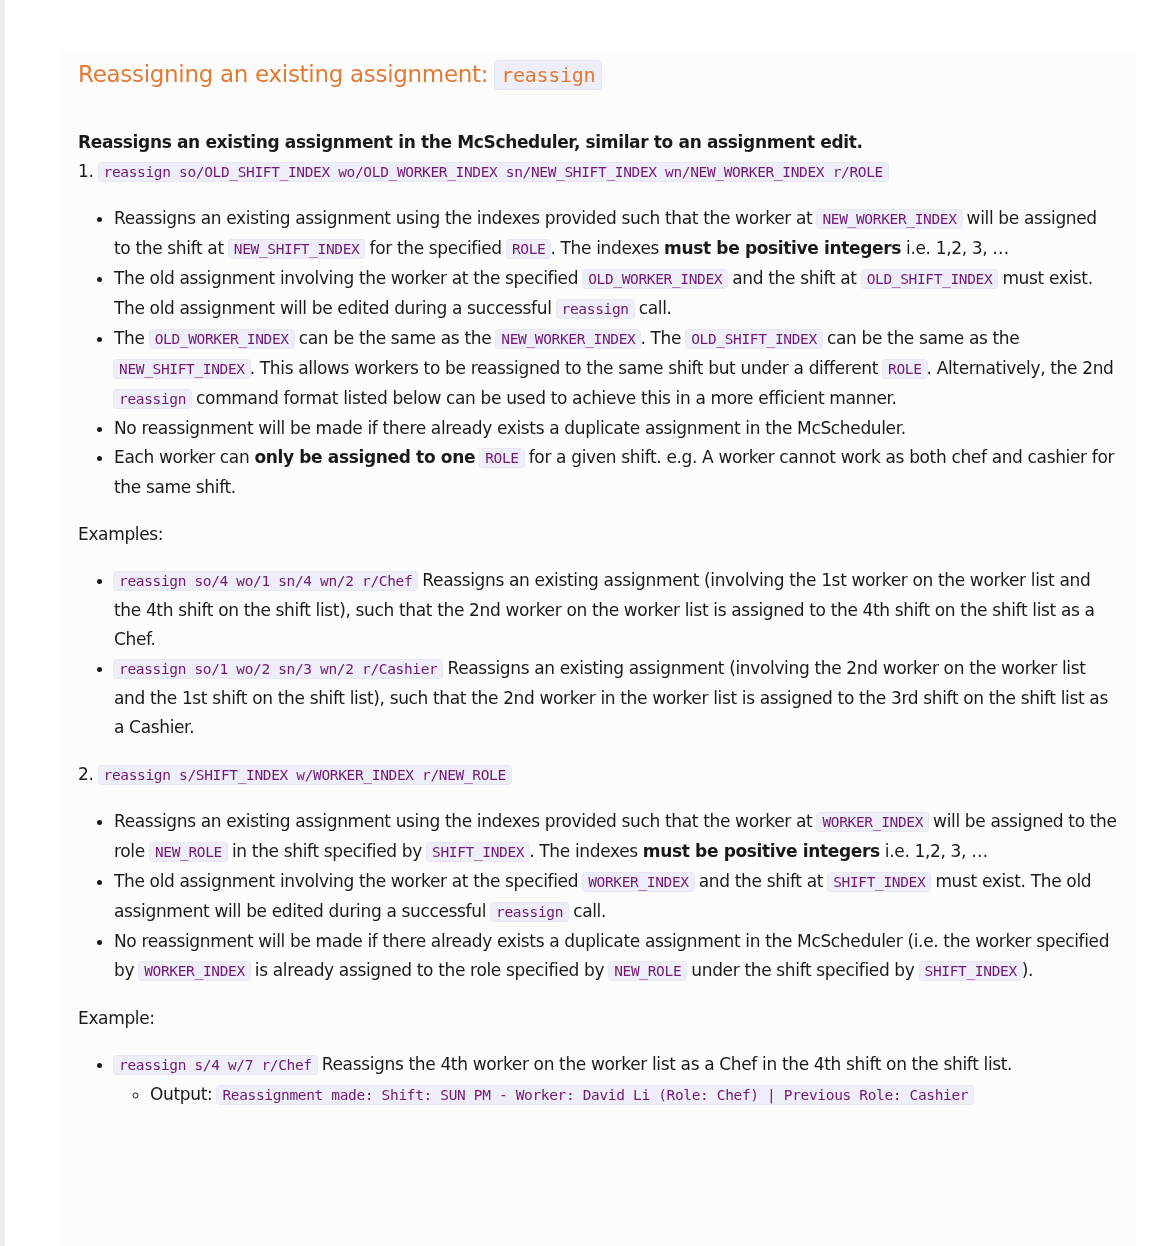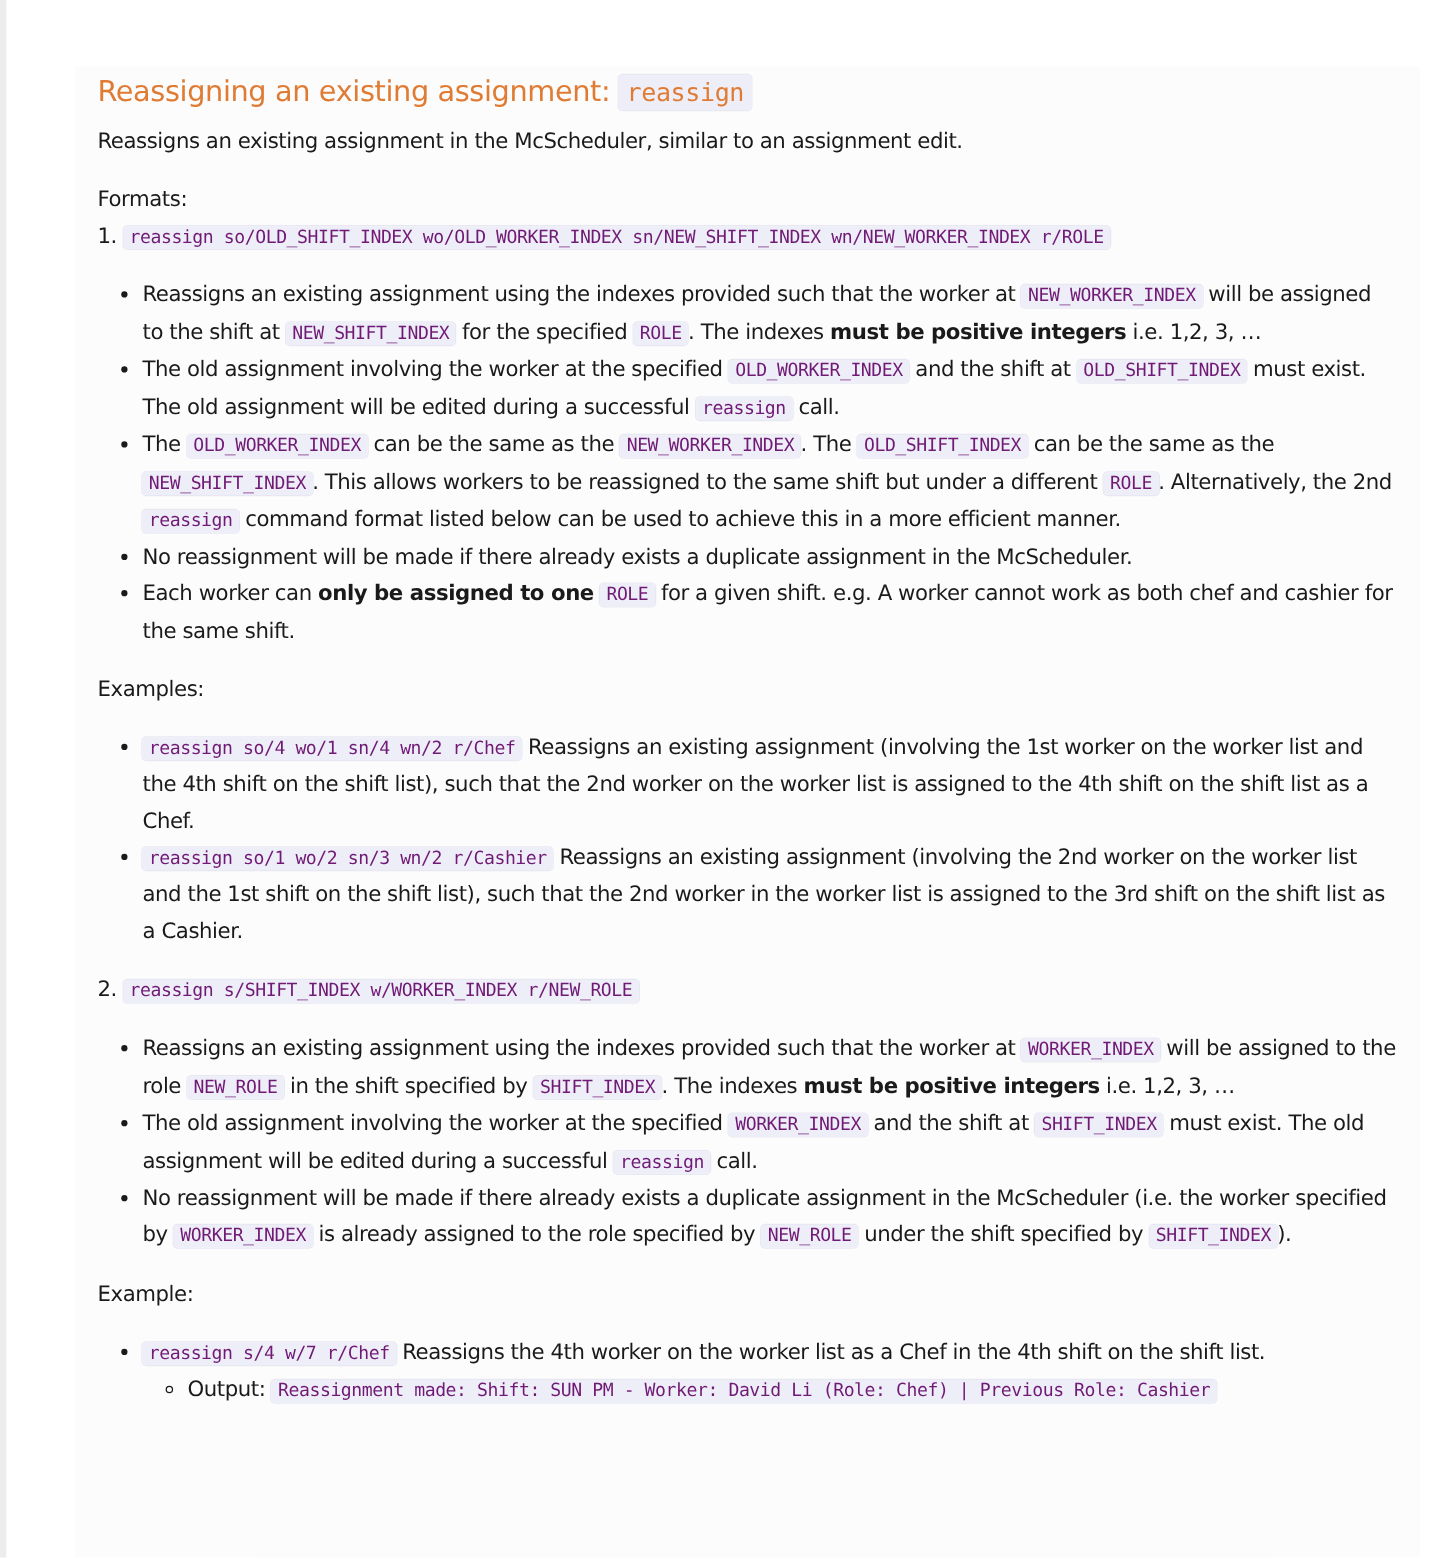--- a/index.html
+++ b/index.html
@@ -34,42 +34,41 @@
     background: #eeeef8;
     border-radius: 3px;
     padding: 1px 5px;
     font-size: 14.5px;
     color: #701a75;
     box-shadow: 0 0 0 1px #e8e8f2;
     white-space: nowrap;
   }
   .wrapcode { white-space: normal; }
   p { margin: 0; font-size: 17px; line-height: 29px; letter-spacing: -0.35px; }
-  .intro { margin-top: 10px; }
+  .intro { margin-top: 38px; font-weight: bold; }
   .formats-label { margin-top: 18px; }
   .fmt { margin-top: 0; }
   ul { margin: 0; padding-left: 36px; font-size: 17px; line-height: 29px; letter-spacing: -0.35px; }
   ul.main { list-style: disc; margin-top: 17px; }
   ul.sub { list-style: circle; padding-left: 36px; }
   li { margin: 0; }
   .sec-label { margin-top: 18px; }
   b { font-weight: bold; }
 </style>
 </head>
 <body>
 
 <div class="left-strip"></div>
 
 <div class="panel">
 
   <h2><span>Reassigning an existing assignment:</span> <code>reassign</code></h2>
 
   <p class="intro">Reassigns an existing assignment in the McScheduler, similar to an assignment edit.</p>
 
-  <p class="formats-label">Formats:</p>
   <p class="fmt"><span>1.</span> <code>reassign so/OLD_SHIFT_INDEX wo/OLD_WORKER_INDEX sn/NEW_SHIFT_INDEX wn/NEW_WORKER_INDEX r/ROLE</code></p>
 
   <ul class="main">
     <li>
       <span>Reassigns an existing assignment using the indexes provided such that the worker at</span>
       <code>NEW_WORKER_INDEX</code>
       <span>will be assigned to the shift at</span>
       <code>NEW_SHIFT_INDEX</code>
       <span>for the specified</span>
       <code>ROLE</code><span>. The indexes</span>

